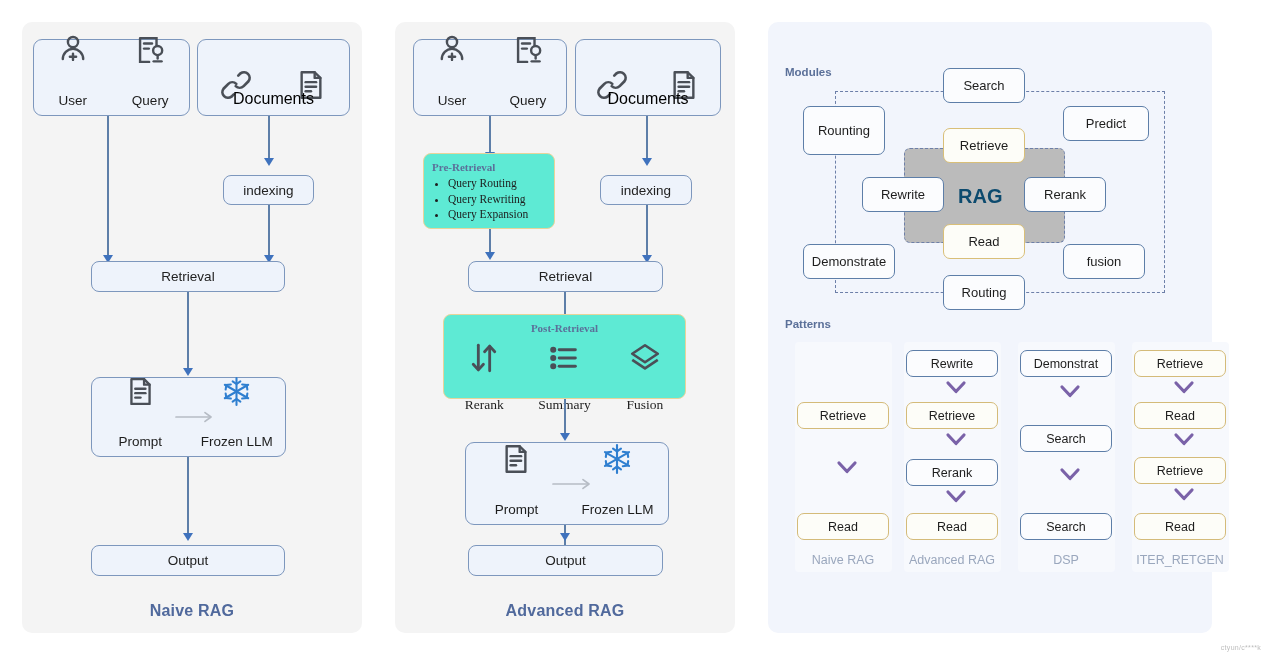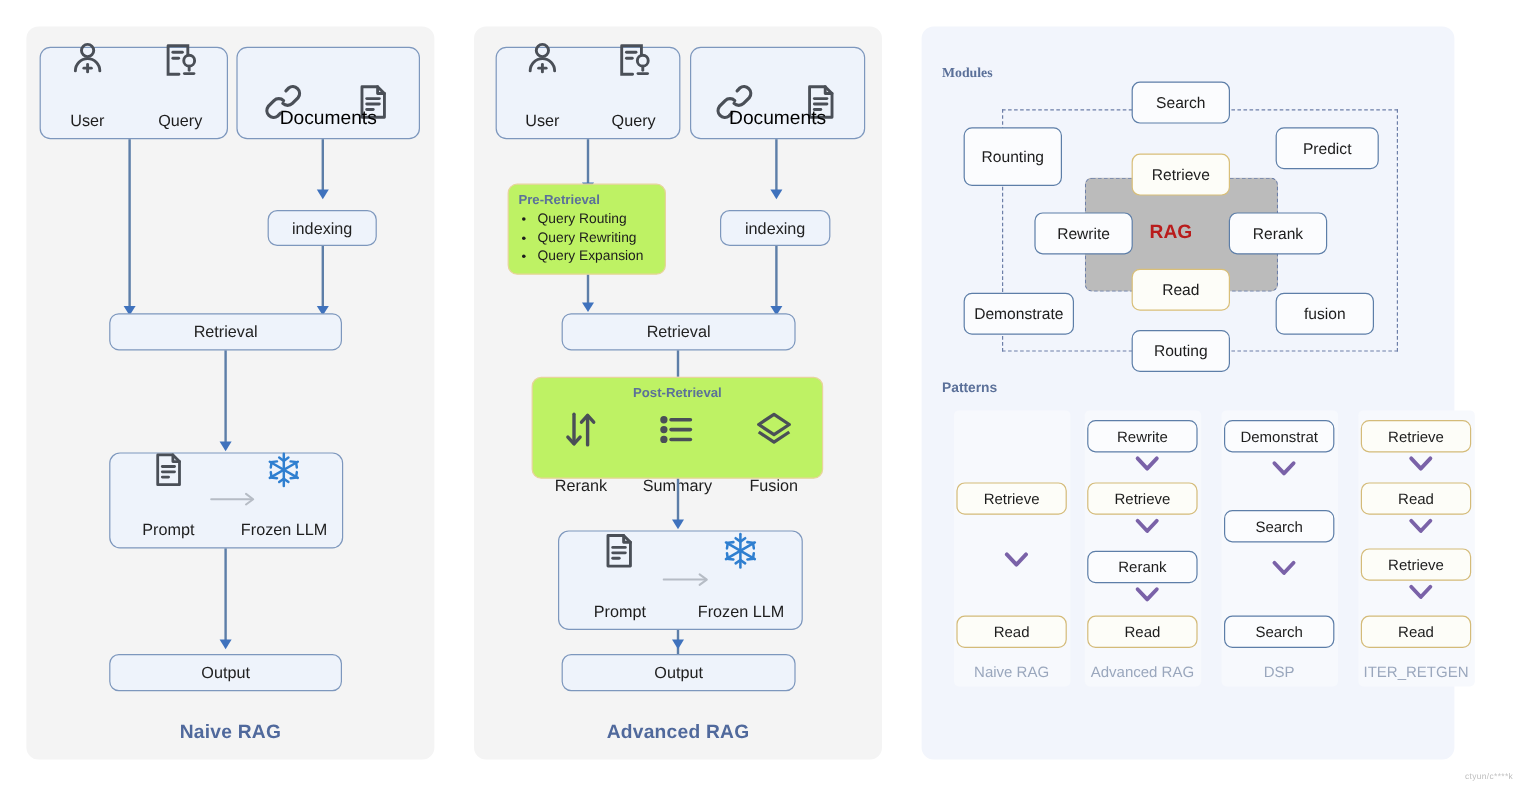--- a/index.html
+++ b/index.html
@@ -33,41 +33,41 @@
     background:#eef3fb;border:1.4px solid #7d97bd;border-radius:9px;
     display:flex;align-items:flex-end;justify-content:space-around;
   }
   .iconcell{display:flex;flex-direction:column;align-items:center;width:50%;}
   .iconcell .glyph{height:46px;display:flex;align-items:center;justify-content:center;}
   .iconcell .cap{font-size:13.5px;color:#1d1d1d;margin-top:20px;}
 
   
   .yellowbox{
     position:absolute;box-sizing:border-box;
-    background:#bef264;border:1.4px solid #e7d49a;border-radius:8px;
+    background:#5eead4;border:1.4px solid #e7d49a;border-radius:8px;font-family:Liberation Serif, serif;
   }
   .yellow-head{
     font-size:11px;font-weight:bold;color:#5b7099;
   }
   .bullets{margin:3px 0 0 0;padding-left:16px;}
   .bullets li{font-size:11.5px;color:#1d1d1d;line-height:15.5px;}
 
   
   .vline{position:absolute;background:#5d7ea8;width:2px;}
   .arrowhead{
     position:absolute;width:0;height:0;
     border-left:5.5px solid transparent;border-right:5.5px solid transparent;
     border-top:8px solid #3f72bd;
   }
 
   
   .sec-label{position:absolute;font-size:11.5px;font-weight:bold;color:#5b7099;}
   .dashbox{position:absolute;box-sizing:border-box;border:1.6px dashed #6d7fa8;}
   .graybox{position:absolute;box-sizing:border-box;background:#bbbbbb;border:1.6px dashed #6d7fa8;border-radius:6px;}
-  .rag-label{position:absolute;font-size:16px;font-weight:bold;color:#b91c1c;}
+  .rag-label{position:absolute;font-size:20px;font-weight:bold;color:#0c4a6e;}
   .modnode{
     position:absolute;box-sizing:border-box;background:#fbfcfe;
     border:1.5px solid #5d7ea8;border-radius:7px;
     display:flex;align-items:center;justify-content:center;
     font-size:13px;color:#1d1d1d;
   }
   .modnode.gold{border-color:#d9bf78;background:#fdfdf8;}
   .pat-node{
     position:absolute;box-sizing:border-box;background:#fbfcfe;
     border:1.5px solid #5d7ea8;border-radius:7px;
@@ -372,21 +372,21 @@
 
   <div class="node" style="left:73px;top:523px;width:195px;height:31px;">
     <span>Output</span>
   </div>
 
   <div class="panel-title" style="top:580px;">Advanced RAG</div>
 </div>
 
 <div class="panel" id="panel-modular">
 
-  <div class="sec-label" style="left:17px;top:33px;font-family:Liberation Serif, serif;">Modules</div>
+  <div class="sec-label" style="left:17px;top:44px;">Modules</div>
 
   <div class="dashbox" style="left:67px;top:69px;width:330px;height:202px;"></div>
 
   <div style="position:absolute;left:67px;top:69px;width:330px;height:202px;background:#faf8f2;z-index:-1;"></div>
 
   <div class="graybox" style="left:136px;top:126px;width:161px;height:95px;"></div>
   <div class="rag-label" style="left:190px;top:163px;">RAG</div>
 
   <div class="modnode" style="left:175px;top:46px;width:82px;height:35px;">
     <span>Search</span>

